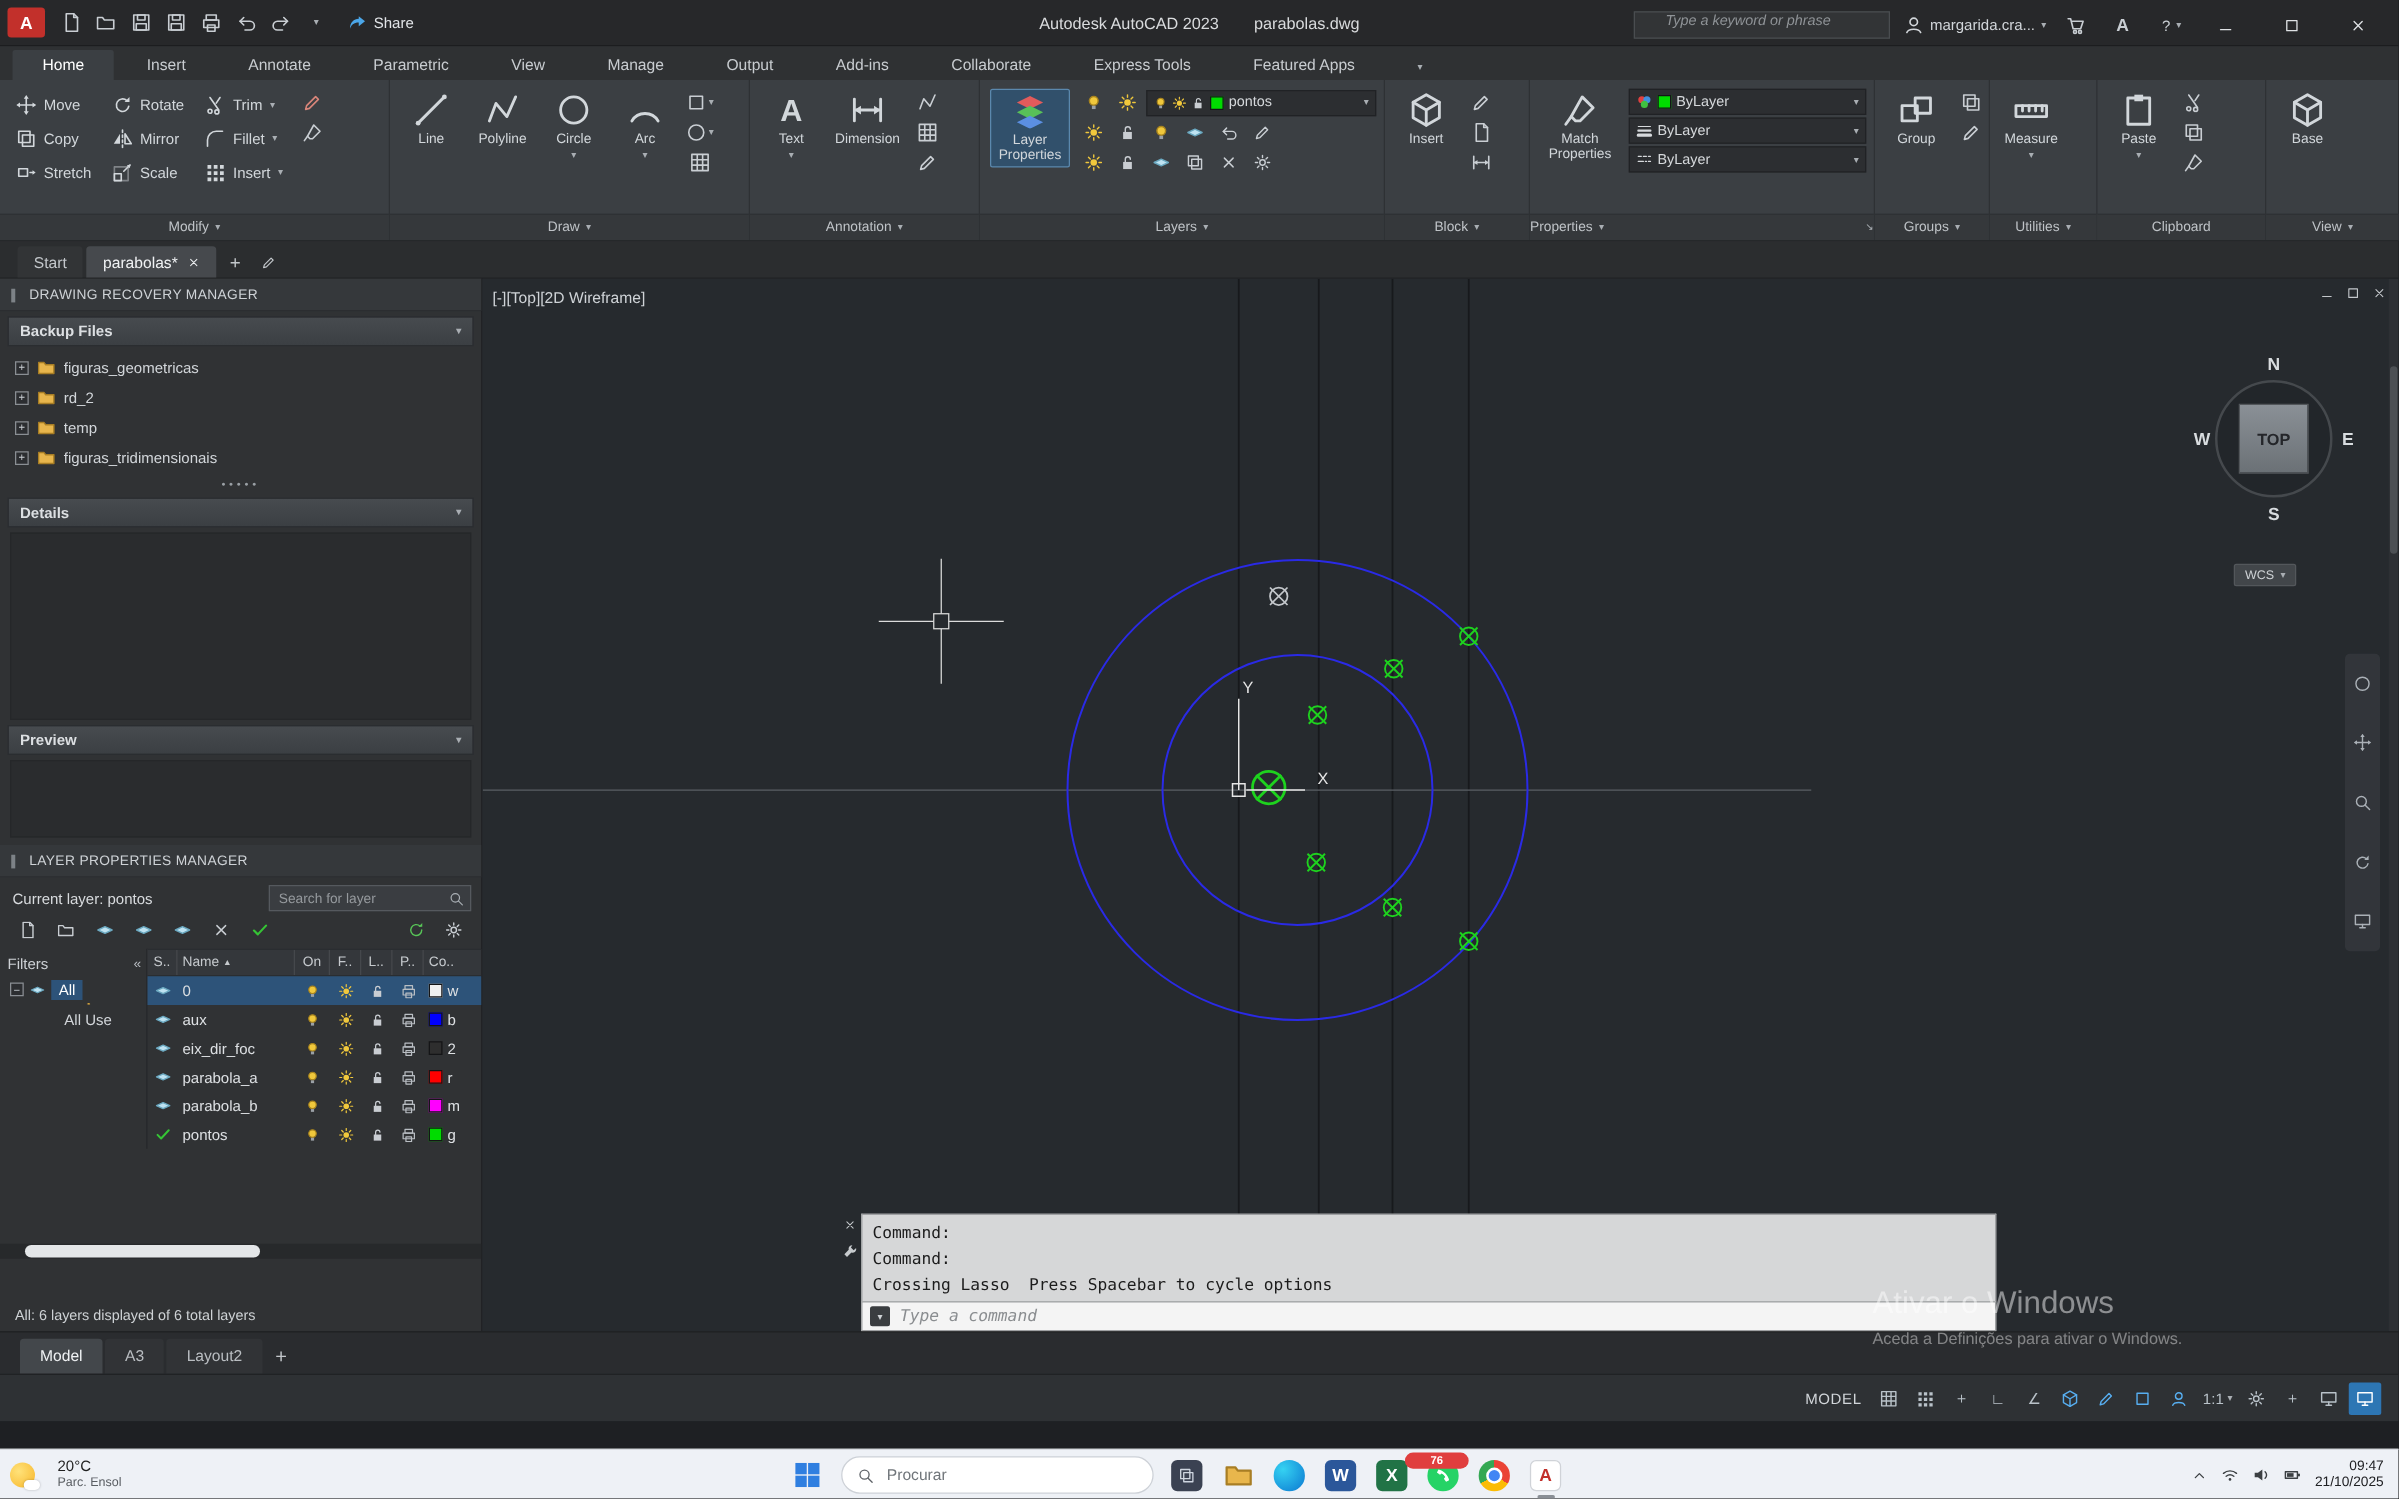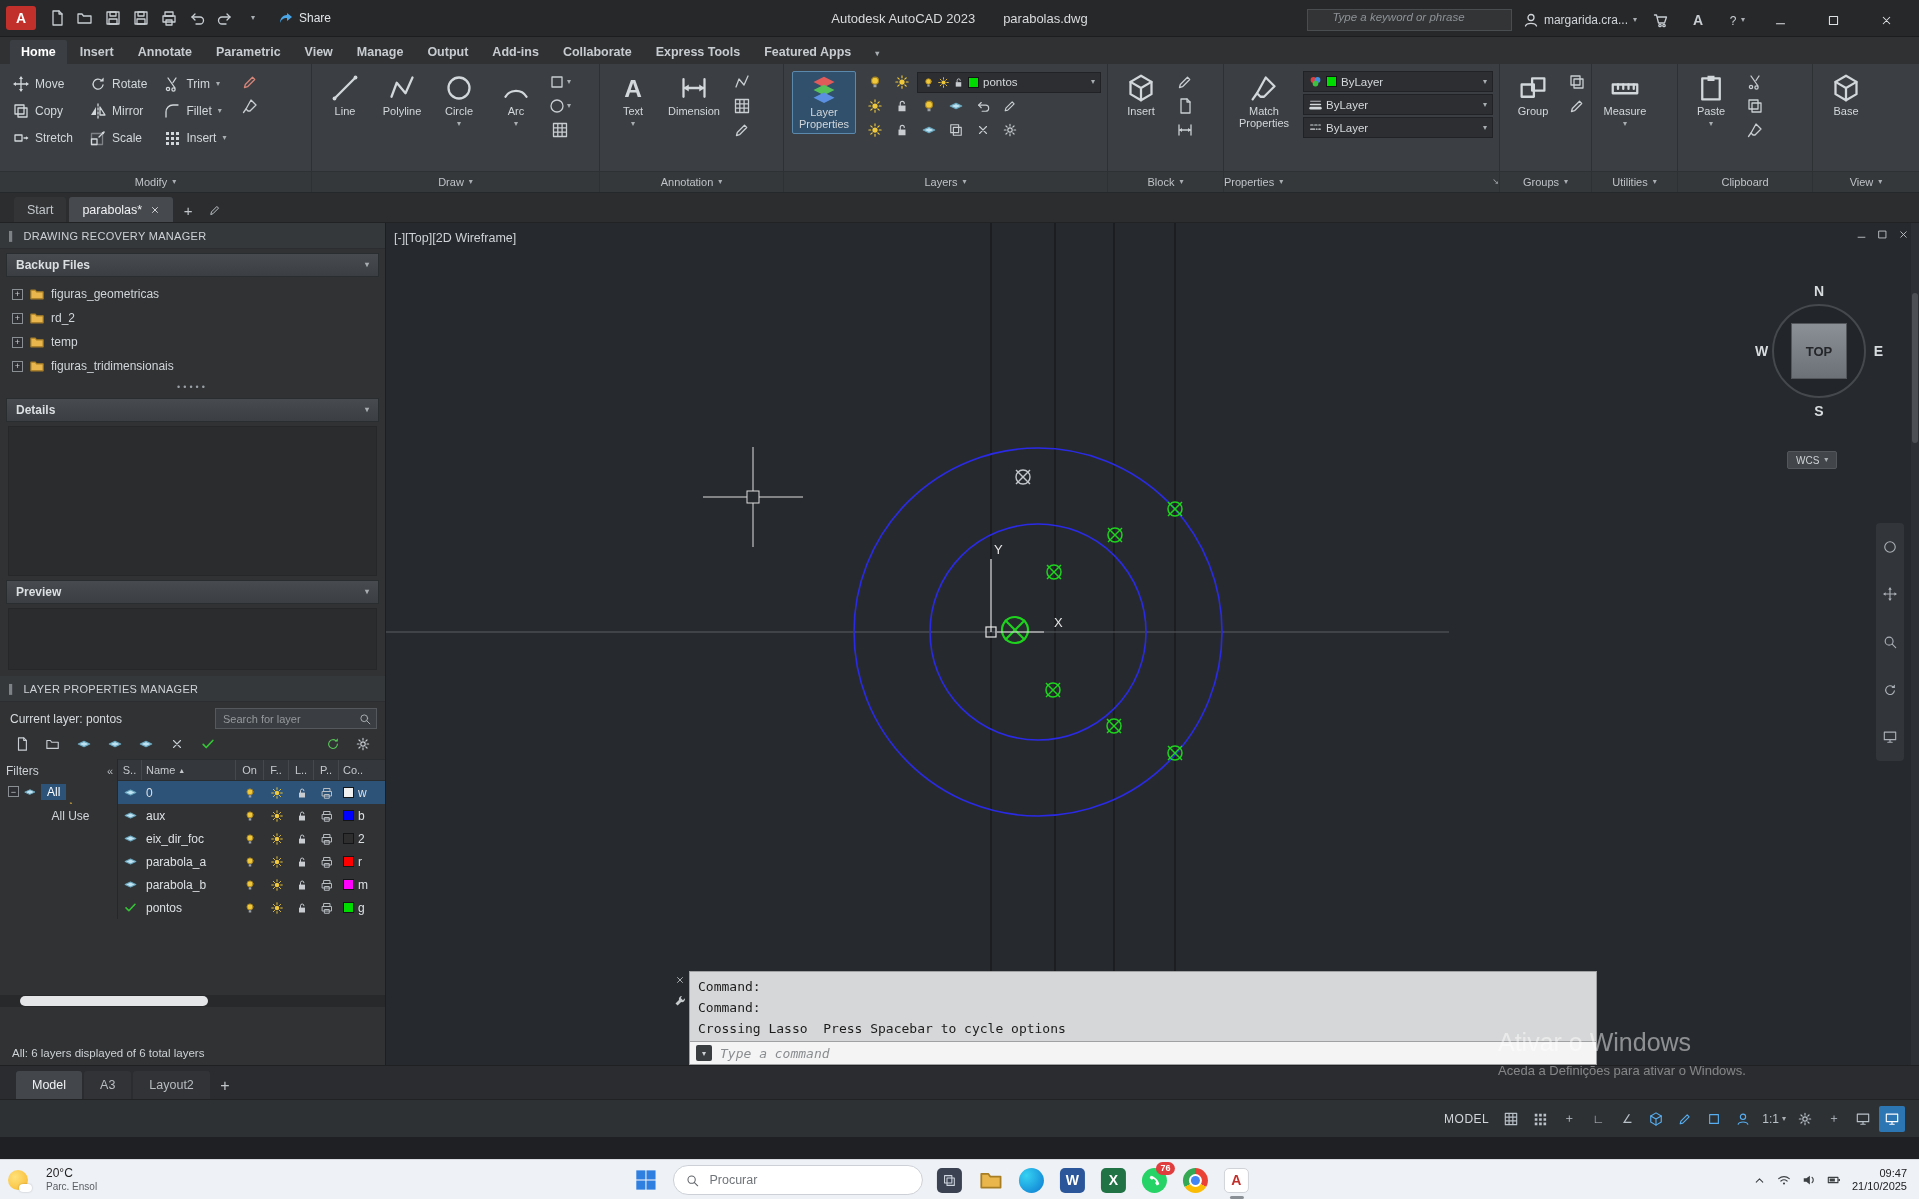--- a/index.html
+++ b/index.html
@@ -22,21 +22,21 @@
   .share{display:flex;align-items:center;gap:5px;margin-left:10px;color:#e2e5e8;font-size:12px;}
   .tb-title{position:absolute;left:50%;top:0;height:37px;transform:translateX(-50%);display:flex;align-items:center;gap:28px;font-size:13px;color:#d9dbdd;white-space:nowrap;}
   .tb-right{position:absolute;right:0;top:0;height:37px;display:flex;align-items:center;gap:8px;padding-right:2px;}
   .kw-search{width:205px;height:22px;background:#323436;border:1px solid #4a4d50;display:flex;align-items:center;padding:0 6px;gap:6px;flex-direction:column;}
   .kw-search input{flex:1;background:transparent;border:0;outline:none;color:#cfd3d6;font-size:11.5px;font-family:"Liberation Sans",sans-serif;}
   .kw-search input::placeholder{color:#8f9397;font-style:italic;}
   .acct{display:flex;align-items:center;gap:5px;color:#d2d6da;font-size:12px;}
   .winctl{width:42px;height:37px;display:flex;align-items:center;justify-content:center;color:#dfe2e5;}
   
   .rtabs{position:absolute;left:0;top:37px;width:100%;height:27px;background:#2f3133;display:flex;align-items:flex-end;padding-left:10px;gap:2px;}
-  .rtab{padding:5px 11px;font-size:12.5px;color:#c8ccd0;font-weight:bold;}
+  .rtab{padding:5px 24px;font-size:12.5px;color:#c8ccd0;}
   .rtab.active{background:#3b3f43;color:#fff;border-radius:2px 2px 0 0;}
   
   .ribbon{position:absolute;left:0;top:64px;width:100%;height:129px;background:#3b3f43;display:flex;border-bottom:1px solid #25282a;}
   .rpanel{display:flex;flex-direction:column;border-right:1px solid #2e3134;flex:none;}
   .rpanel-body{flex:1;display:flex;align-items:flex-start;padding:7px 6px 0 8px;gap:7px;overflow:hidden;}
   .rpanel-label{height:21px;display:flex;align-items:center;justify-content:center;gap:5px;background:#35383b;color:#bfc3c7;font-size:11px;border-top:1px solid #2e3134;}
   .bigbtn{display:flex;flex-direction:column;align-items:center;gap:3px;padding:3px 3px;color:#d2d7db;font-size:11px;text-align:center;line-height:12px;min-width:50px;max-width:64px;}
   .bigbtn.hl{background:#31506b;border:1px solid #5b88ad;border-radius:2px;}
   .smallcol{display:flex;flex-direction:column;gap:2px;}
   .smallbtn{display:flex;align-items:center;gap:6px;height:25px;padding:0 5px;color:#d2d7db;font-size:12px;white-space:nowrap;}
@@ -135,21 +135,21 @@
   .wtext{line-height:13px;}
   .temp{font-size:12px;color:#1f1f1f;}
   .wdesc{font-size:10px;color:#5a5e63;}
   .tb-center{position:absolute;left:50%;top:0;height:40px;transform:translateX(-53%);display:flex;align-items:center;gap:13px;}
   .tb-ic{width:28px;height:28px;display:flex;align-items:center;justify-content:center;position:relative;border-radius:4px;}
   .pill{width:250px;height:30px;background:#fff;border:1px solid #cdd1d7;border-radius:16px;display:flex;align-items:center;gap:9px;padding:0 12px;color:#5a5e63;}
   .pill input{flex:1;border:0;outline:none;background:transparent;font-size:12.5px;color:#3c4043;font-family:"Liberation Sans",sans-serif;}
   .pill input::placeholder{color:#70757a;}
   .sq{width:25px;height:25px;border-radius:5px;display:flex;align-items:center;justify-content:center;color:#fff;font-weight:bold;font-size:14px;}
   .circ{width:25px;height:25px;border-radius:50%;display:flex;align-items:center;justify-content:center;}
-  .badge{position:absolute;top:-4px;right:-6px;background:#e03e3e;color:#fff;border-radius:8px;font-size:9px;line-height:9px;padding:2px 4px;font-weight:bold;}
+  .badge{position:absolute;top:-4px;right:-6px;background:#e03e3e;color:#fff;border-radius:8px;font-size:9px;line-height:9px;padding:2px 20px;font-weight:bold;}
   .runline{position:absolute;bottom:-5px;left:7px;width:14px;height:3px;border-radius:2px;background:#8a8f96;}
   .chrome-outer{width:25px;height:25px;border-radius:50%;background:conic-gradient(#ea4335 0 120deg,#fbbc05 120deg 240deg,#34a853 240deg 360deg);display:flex;align-items:center;justify-content:center;}
   .chrome-mid{width:13px;height:13px;border-radius:50%;background:#fff;display:flex;align-items:center;justify-content:center;}
   .chrome-in{width:9px;height:9px;border-radius:50%;background:#4285f4;}
   .tb-right{position:absolute;right:10px;top:0;height:40px;display:flex;align-items:center;gap:11px;color:#3c4043;}
   .clock{text-align:right;font-size:11px;color:#202124;line-height:13.5px;}
   
   .watermark{position:absolute;left:1498px;top:1028px;z-index:15;pointer-events:none;}
   .wm1{font-size:25px;color:rgba(255,255,255,.48);}
   .wm2{font-size:13px;color:rgba(255,255,255,.42);margin-top:6px;}

